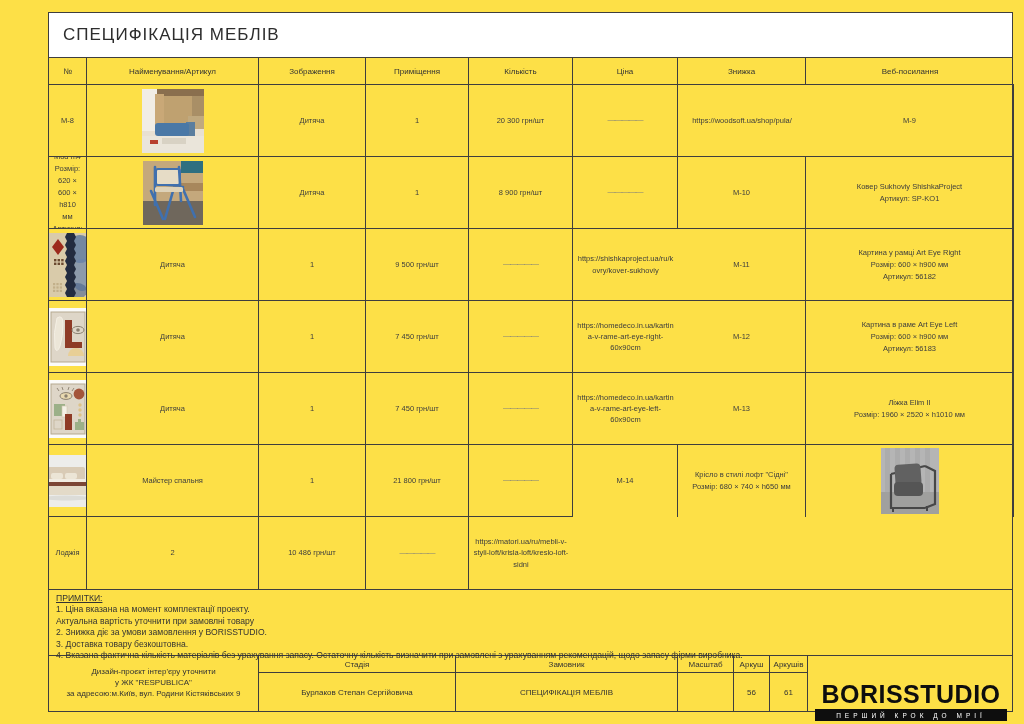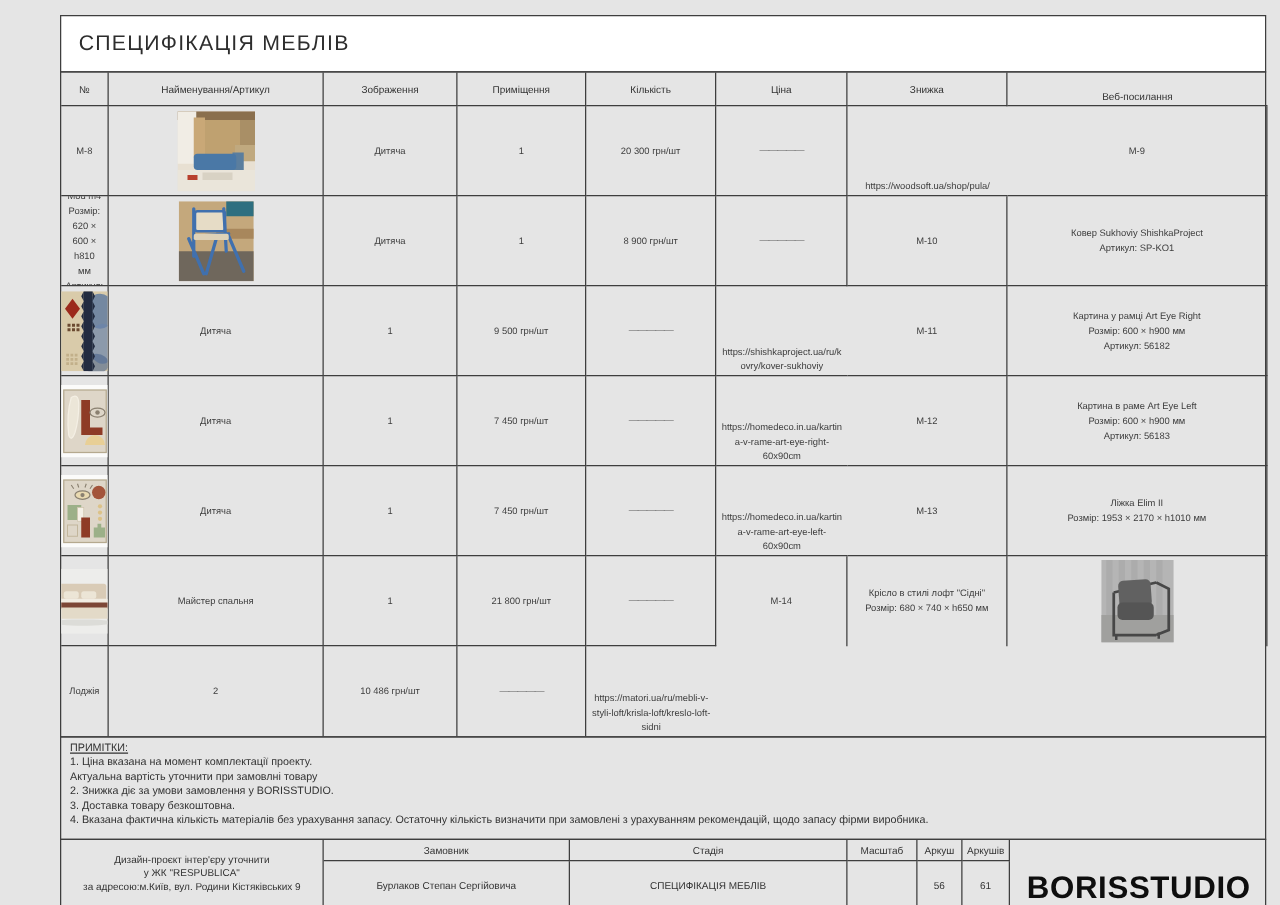--- a/index.html
+++ b/index.html
@@ -1,30 +1,30 @@
 <!DOCTYPE html>
 <html><head>
 <meta charset="utf-8">
 <style>
   html,body{margin:0;padding:0;background:#fff;}
   body{font-family:"Liberation Sans",sans-serif;color:#3a3a3a;}
-  .page{position:relative;width:1024px;height:724px;background:#e5e5e5;overflow:hidden;}
+  .page{position:relative;width:1024px;height:724px;background:#fde047;overflow:hidden;}
   .sheet{position:absolute;left:48px;top:12px;width:965px;}
   .titlebar{box-sizing:border-box;border:1px solid #3e3e3e;height:46px;display:flex;align-items:center;padding-left:14px;background:#fff;}
   .doc-title{font-size:17px;letter-spacing:1px;color:#2d2d2d;}
   .tbl{display:grid;grid-template-columns:38px 172px 107px 103px 104px 105px 128px 208px;grid-template-rows:27px repeat(7,72px);border:1px solid #3e3e3e;margin-top:-1px;box-sizing:border-box;}
   .c{box-sizing:border-box;border-right:1px solid #3e3e3e;border-bottom:1px solid #3e3e3e;display:flex;flex-direction:column;align-items:center;justify-content:center;text-align:center;padding:2px 4px;overflow:hidden;}
-  .c.lastcol{border-right:none;justify-content:flex-end;}
+  .c.lastcol{border-right:none;}
   .c.lastrow{border-bottom:none;}
   .hc{font-size:8px;color:#333;}
   .bc{font-size:7.5px;line-height:1.6;color:#3d3d3d;}
   .dash{letter-spacing:-1px;color:#7d7d7d;font-size:8px;white-space:nowrap;}
   .lnk{word-break:break-word;line-height:1.5;color:#3d3d3d;}
   .thumb{display:block;}
-  .notes{box-sizing:border-box;border:1px solid #3e3e3e;margin-top:-1px;height:83px;padding:3px 7px;font-size:8.6px;line-height:1.33;color:#333;}
+  .notes{box-sizing:border-box;border:1px solid #3e3e3e;margin-top:-1px;height:67px;padding:3px 7px;font-size:8.6px;line-height:1.33;color:#333;}
   .notes .nh{text-decoration:underline;}
   .foot{display:grid;grid-template-columns:210px 197px 222px 56px 36px 38px 206px;grid-template-rows:17px 38px;border:1px solid #3e3e3e;margin-top:-1px;box-sizing:border-box;}
   .fc{box-sizing:border-box;border-right:1px solid #3e3e3e;display:flex;align-items:center;justify-content:center;text-align:center;font-size:8px;color:#333;padding:1px 3px;}
   .fh{border-bottom:1px solid #3e3e3e;}
   .fspan{grid-row:1/3;flex-direction:column;line-height:1.35;}
   .fc.lastcol{border-right:none;}
   .logo-cell{grid-row:1/3;display:flex;flex-direction:column;align-items:center;justify-content:center;padding:0 4px;}
   .logo-name{font-size:25px;font-weight:800;letter-spacing:0.5px;color:#0e0e0e;line-height:1;white-space:nowrap;margin-top:36px;}
   .logo-bar{background:#0e0e0e;color:#fff;font-size:6.5px;letter-spacing:4px;text-align:center;width:192px;padding:3px 0 2px;margin-top:2px;white-space:nowrap;}
 </style>
@@ -263,21 +263,21 @@
         </div>
       <div class="c bc lastcol">
           <span class="lnk">https://homedeco.in.ua/kartina-v-rame-art-eye-left-60x90cm</span>
         </div>
 
       <div class="c bc">
           <span>М-13</span>
         </div>
       <div class="c bc nm">
           <div>Ліжка Elim II</div>
-          <div>Розмір: 1953 × 2170 × h1010 мм</div>
+          <div>Розмір: 1960 × 2520 × h1010 мм</div>
         </div>
       <div class="c bc">
         <svg class="thumb" width="62" height="52" viewBox="0 0 62 52">
           <rect width="62" height="52" fill="#ededeb"></rect>
           <rect x="10" y="12" width="38" height="14" rx="2" fill="#d9cbb6"></rect>
           <rect x="14" y="18" width="12" height="6" rx="2" fill="#ece5d6"></rect>
             <rect x="28" y="18" width="12" height="6" rx="2" fill="#ece5d6"></rect>
           <rect x="8" y="24" width="42" height="8" rx="2" fill="#f1ece2"></rect>
           <rect x="8" y="27" width="42" height="5" fill="#7c4636"></rect>
           <rect x="6" y="31" width="46" height="9" rx="2" fill="#e3dac8"></rect>
@@ -350,24 +350,24 @@
       <div>4. Вказана фактична кількість матеріалів без урахування запасу. Остаточну кількість визначити при замовлені з урахуванням рекомендацій, щодо запасу фірми виробника.</div>
     </div>
 
     <div class="foot">
       <div class="fc fspan">
         <div>Дизайн-проєкт інтер'єру уточнити</div>
         <div>у ЖК "RESPUBLICA"</div>
         <div>за адресою:м.Київ, вул. Родини Кістяківських 9</div>
       </div>
       <div class="fc fh">
+          <span>Стадія</span>
+        </div>
+      <div class="fc fh">
           <span>Замовник</span>
-        </div>
-      <div class="fc fh">
-          <span>Стадія</span>
         </div>
       <div class="fc fh">
           <span>Масштаб</span>
         </div>
       <div class="fc fh">
           <span>Аркуш</span>
         </div>
       <div class="fc fh">
           <span>Аркушів</span>
         </div>

